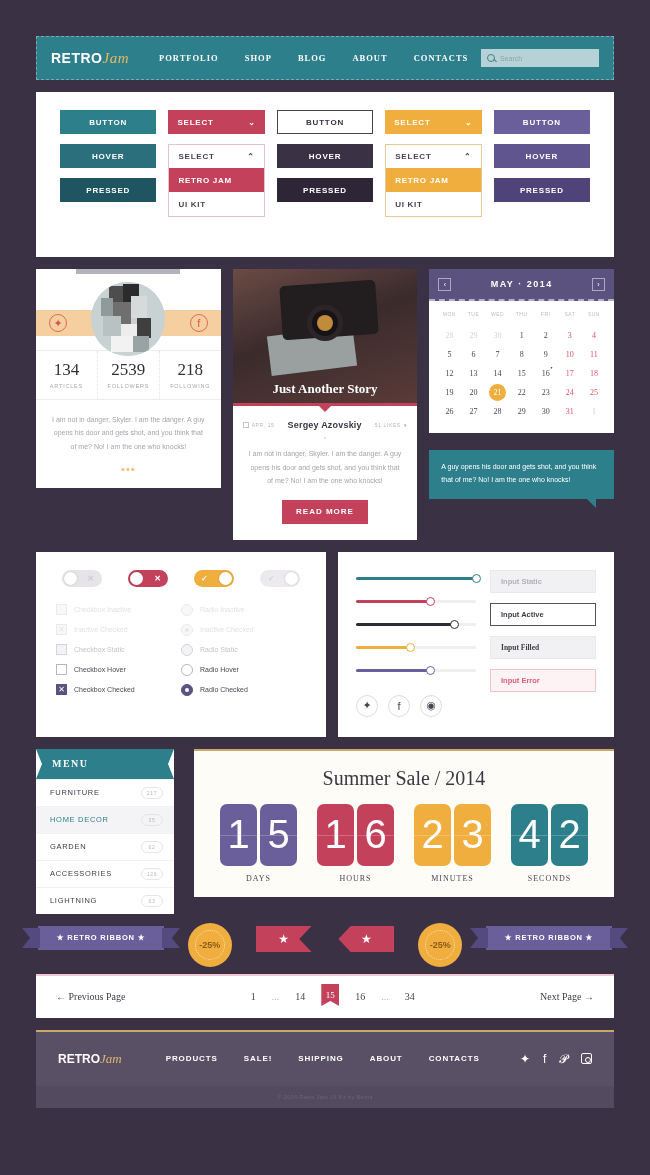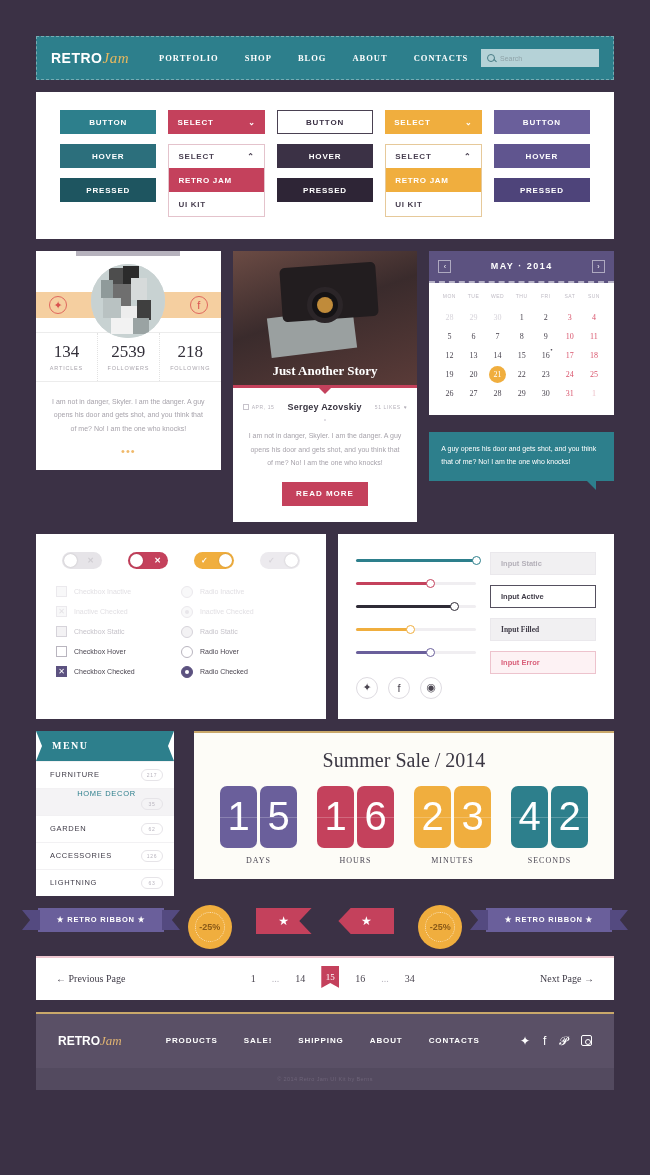--- a/index.html
+++ b/index.html
@@ -26,21 +26,21 @@
     display: flex; align-items: center; gap: 5px; padding: 0 6px;
   }
   .searchbox .mag { width: 8px; height: 8px; border: 1.3px solid #4a7d86; border-radius: 50%; position: relative; flex: none; }
   .searchbox .mag::after { content:""; position:absolute; width:4px; height:1.3px; background:#4a7d86; transform:rotate(45deg); right:-3px; bottom:0; }
   .searchbox span { font-size: 7px; color: #8fa3a8; }
 
   
   .panel { background: #fff; }
 
   
-  .buttons-panel { margin-top: 12px; padding: 18px 24px 22px; display: flex; gap: 12px; }
+  .buttons-panel { margin-top: 12px; padding: 18px 24px 40px; display: flex; gap: 12px; }
   .btncol { width: 100px; display: flex; flex-direction: column; gap: 10px; position: relative; }
   .btn { height: 24px; display: flex; align-items: center; justify-content: center;
          font-size: 8px; letter-spacing: .8px; color: #fff; font-weight: bold; }
   .btn.outline { background: #fff; color: #3b3145; border: 1px solid #4a4152; }
   .sel { height: 24px; display: flex; align-items: center; padding: 0 9px;
          font-size: 8px; letter-spacing: .8px; color: #fff; font-weight: bold; }
   .sel .car { margin-left: auto; font-size: 8px; }
   .sel.open { background: #fff; color: #4a4152; border: 1px solid #e4c3cc; border-bottom: none; }
   .sel.open.amber { border-color: #e6c99a; }
   .dropdown { border: 1px solid #e4c3cc; border-top: none; }
@@ -178,21 +178,21 @@
   .menu-head { height: 30px; background: #2d7f8c; color: #fff; display: flex; align-items: center;
                padding-left: 16px; font-family: "Liberation Serif", serif; font-weight: bold;
                font-size: 10px; letter-spacing: 1.5px; position: relative; }
   .menu-head::before, .menu-head::after { content:""; position: absolute; top: 0; width: 6px; height: 30px; background: #fff;
                clip-path: polygon(0 0, 100% 50%, 0 100%); }
   .menu-head::before { left: 0; }
   .menu-head::after { right: 0; clip-path: polygon(100% 0, 0 50%, 100% 100%); }
   .menu-item { height: 27px; display: flex; align-items: center; padding: 0 11px 0 14px;
                font-size: 7.5px; letter-spacing: .7px; color: #3f3b47; border-top: 1px solid #f2f1f3; }
   .menu-item:first-of-type { border-top: none; }
-  .menu-item.active { background: #f4f3f5; color: #2d7f8c; flex-direction: column; }
+  .menu-item.active { background: #f4f3f5; color: #2d7f8c; }
   .menu-badge { margin-left: auto; min-width: 22px; height: 12px; border: 1px solid #e6e4e8; border-radius: 6px;
                 font-size: 5px; color: #b9b5bf; display: flex; align-items: center; justify-content: center; padding: 0 3px; }
 
   .countdown { flex: 1; background: #fdfcf7; border-top: 2px solid #c9a86a; padding: 16px 0 14px; }
   .cd-title { text-align: center; font-family: "Liberation Serif", serif; font-size: 20px; color: #3b3743; margin-bottom: 14px; }
   .cd-groups { display: flex; justify-content: center; gap: 20px; }
   .cd-g { text-align: center; }
   .cd-digits { display: flex; gap: 3px; }
   .cd-d { width: 37px; height: 62px; border-radius: 7px; color: #fff; font-size: 40px;
           font-family: "Liberation Sans", sans-serif; display: flex; align-items: center; justify-content: center;

